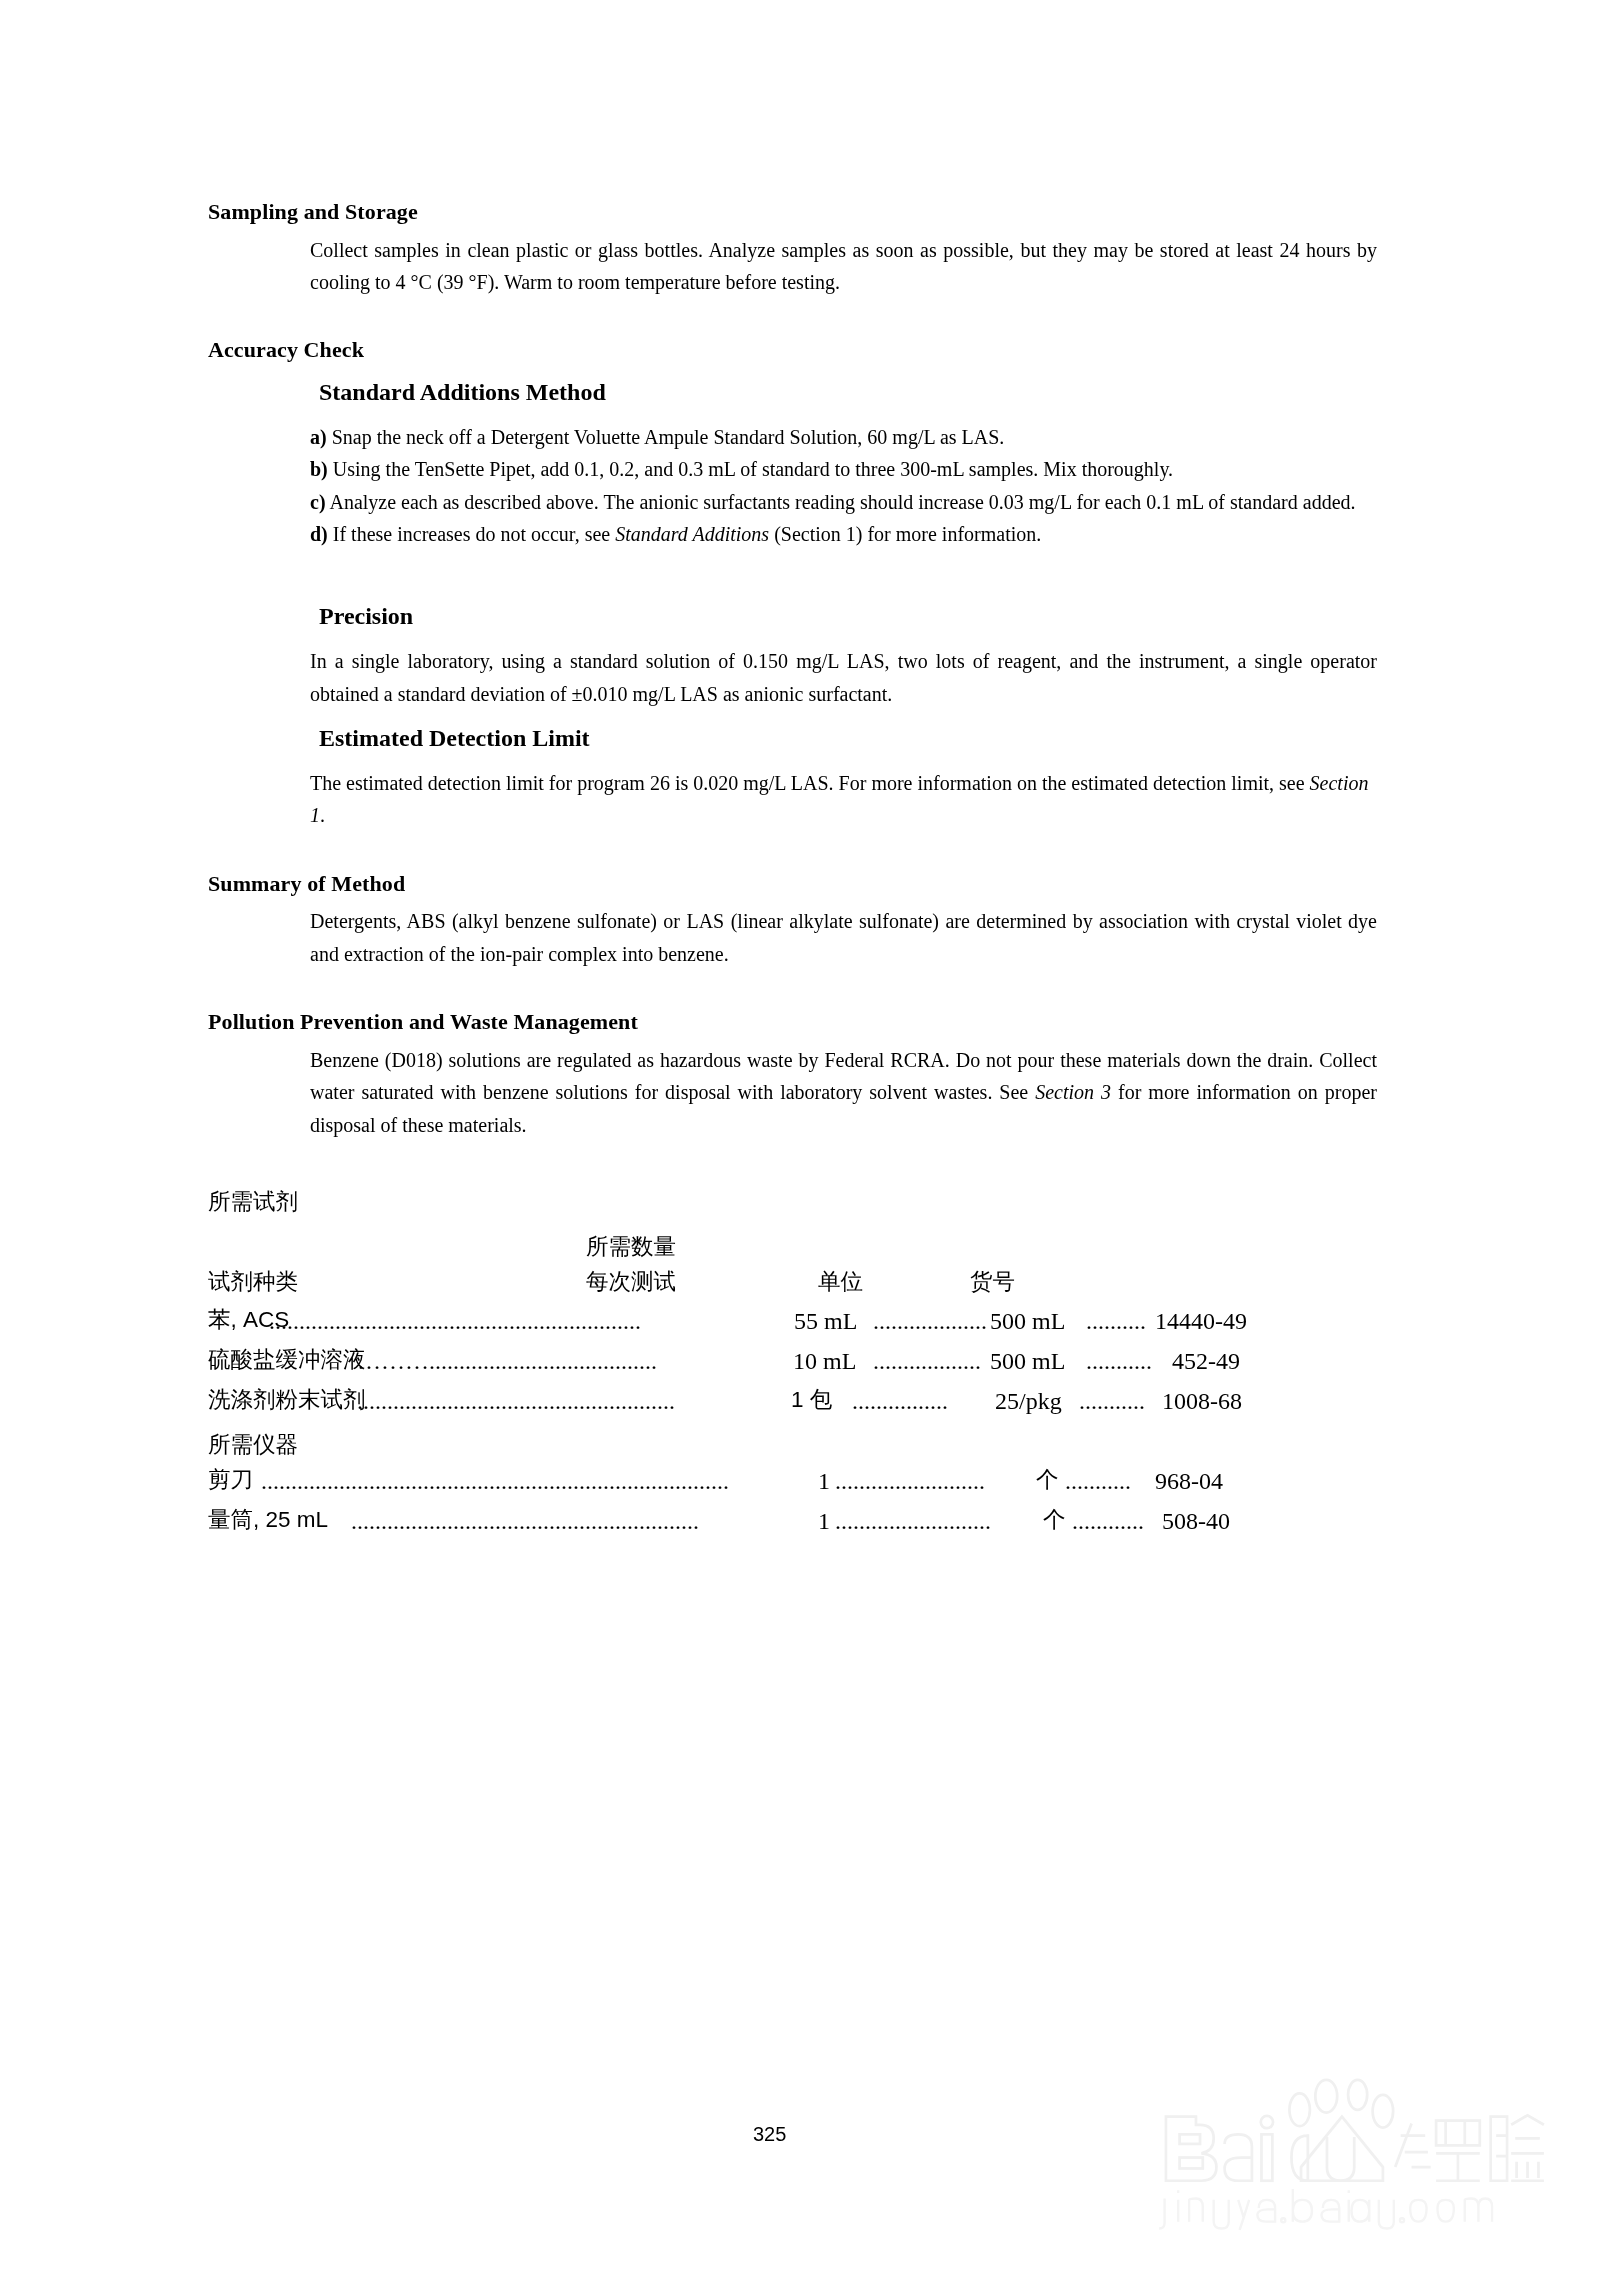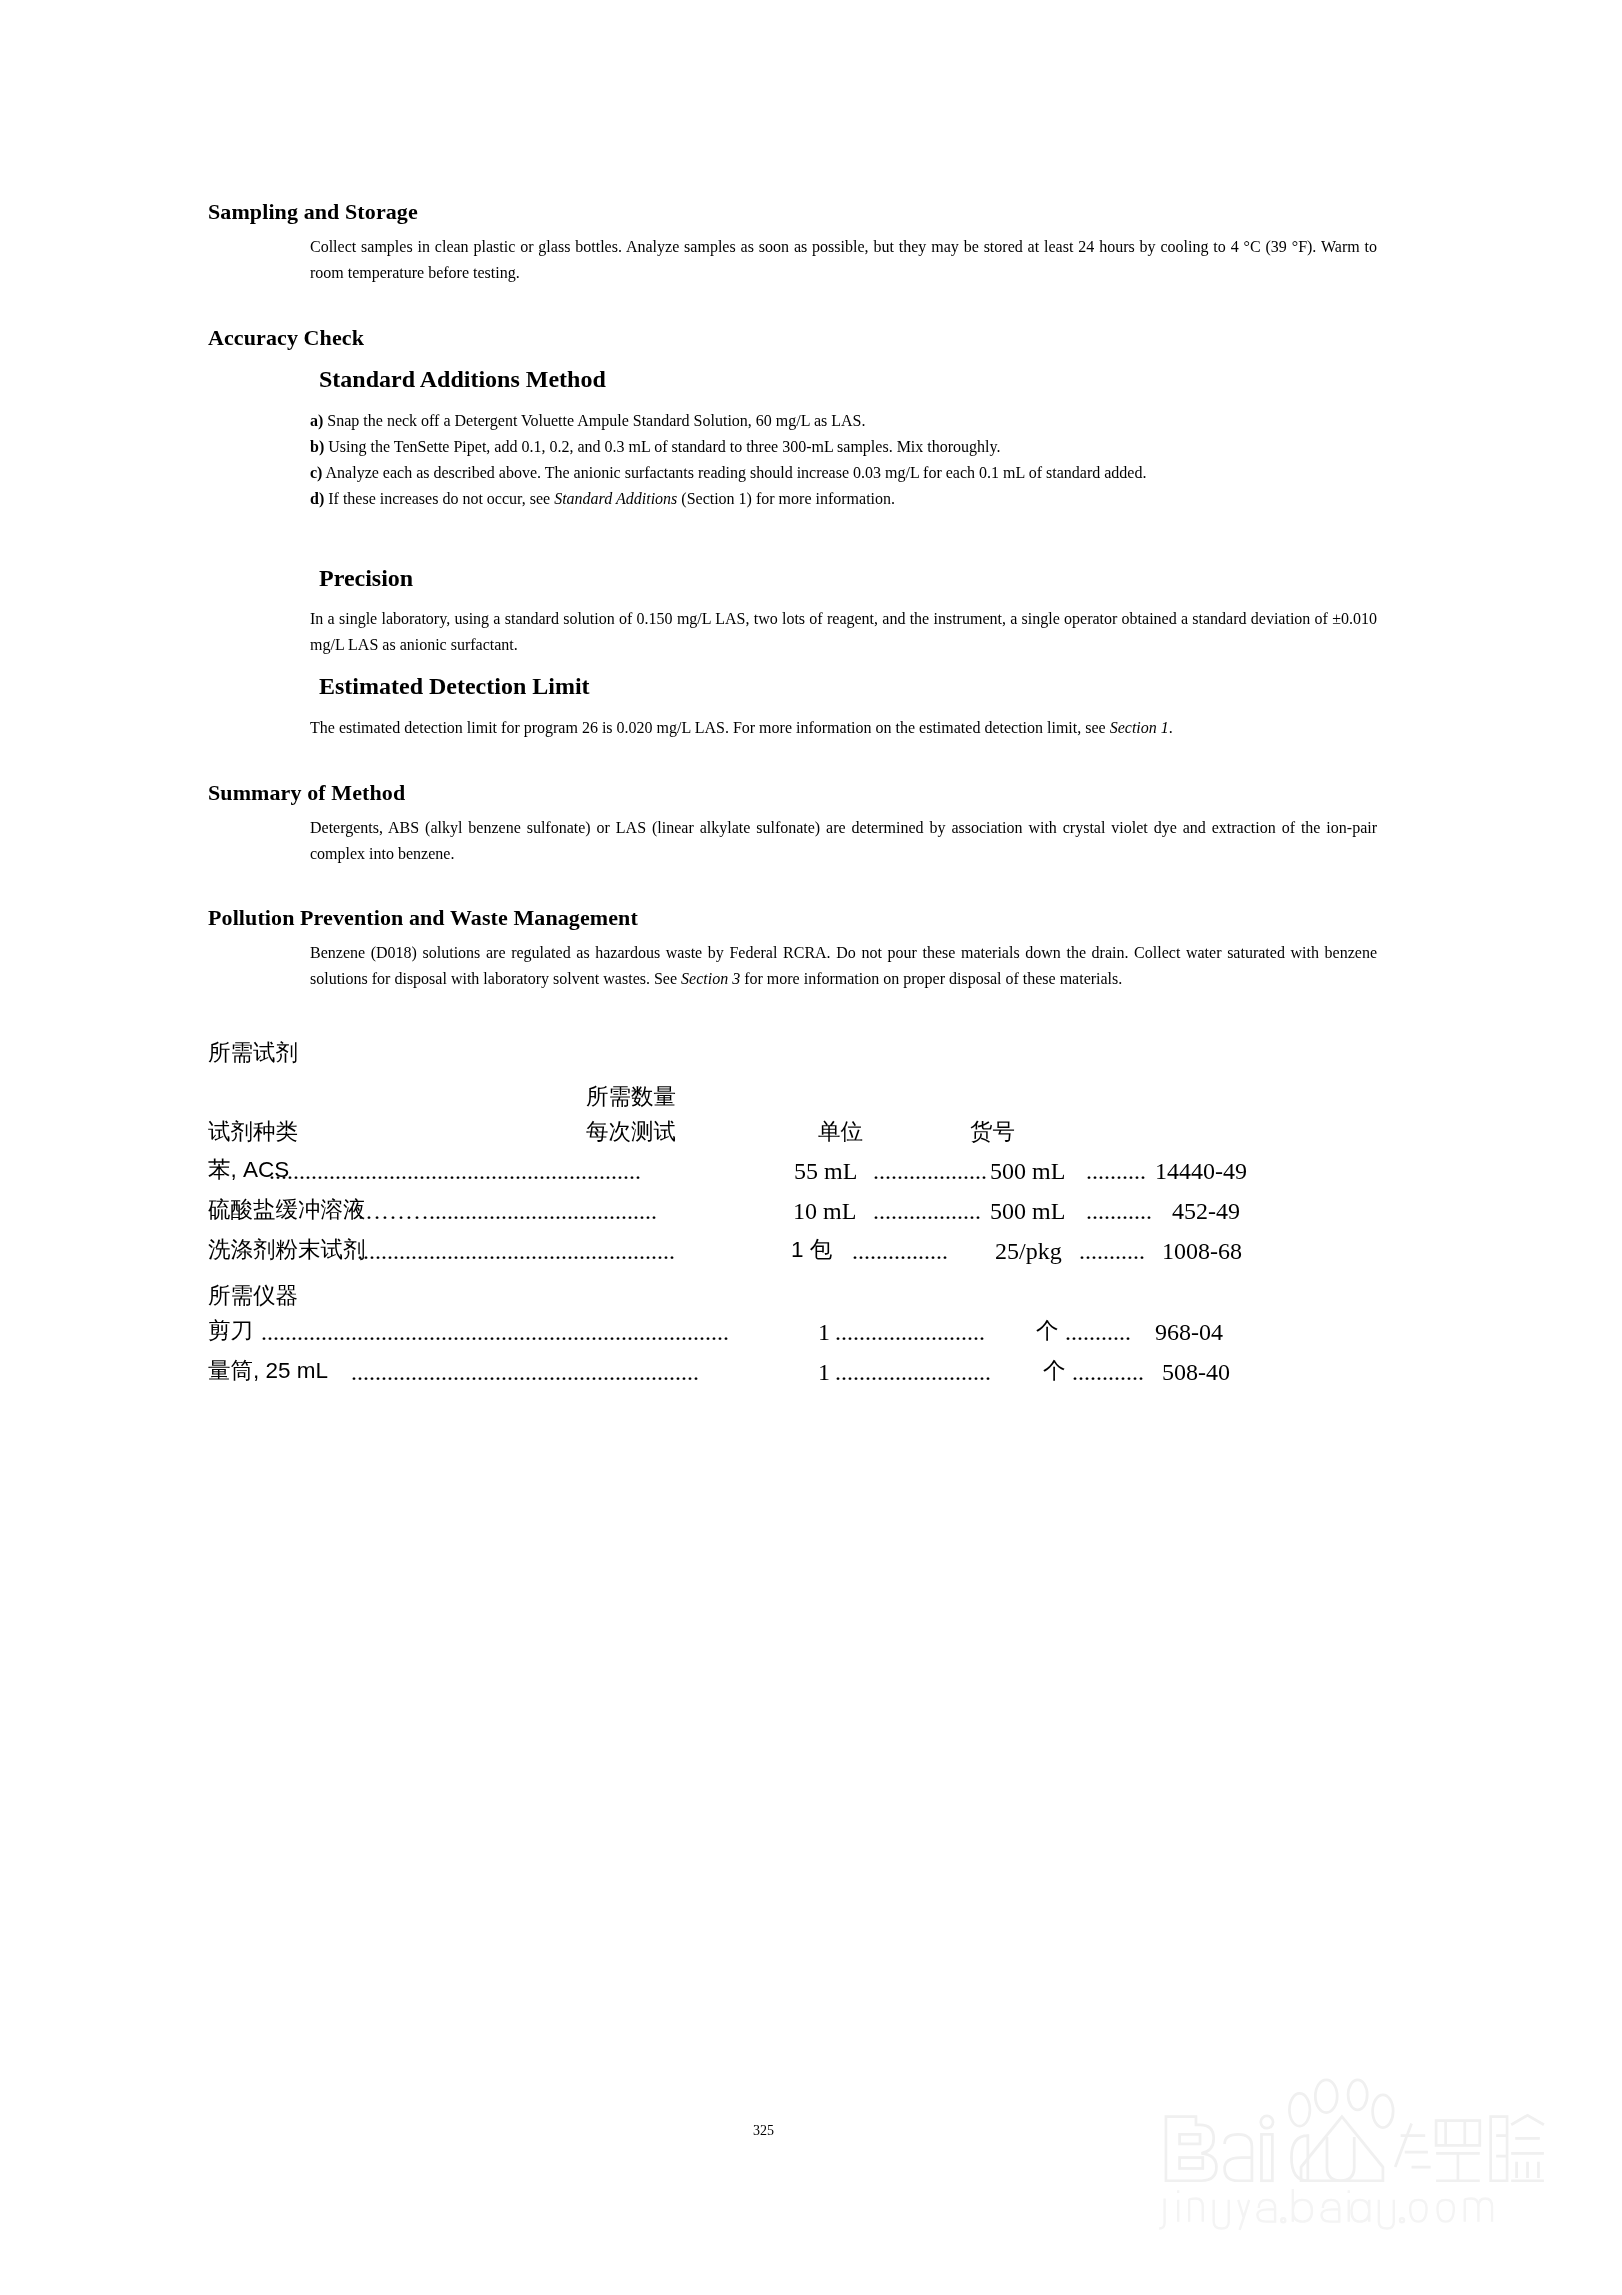--- a/index.html
+++ b/index.html
@@ -35,21 +35,21 @@
     margin-left: 102px;
     width: 1067px;
   }
   h3.sub-title {
     font-size: 24px;
     font-weight: bold;
     margin: 9px;
     line-height: 1.62;
   }
   p.body {
-    font-size: 16px;
+    font-size: 20px;
     margin: 0;
     line-height: 1.62;
     text-align: justify;
     text-justify: inter-word;
   }
   p.body.last { text-align: left; }
   .gap-lg { height: 38px; }
   b.step { font-weight: bold; }
   i.ital { font-style: italic; }
   .cn-head {
@@ -82,22 +82,22 @@
     font-family: "Liberation Serif", "DejaVu Serif", serif;
     font-size: 22.5px;
     letter-spacing: 0px;
   }
 
   
   .page-number {
     position: absolute;
     left: 753px;
     top: 2123px;
-    font-size: 14px;
-    font-family: Liberation Serif, serif;
+    font-size: 20px;
+    font-family: Liberation Sans, sans-serif;
   }
   .watermark {
     position: absolute;
     left: 1125px;
     top: 2077px;
     width: 423px;
     height: 157px;
     pointer-events: none;
     opacity: 1;
   }

